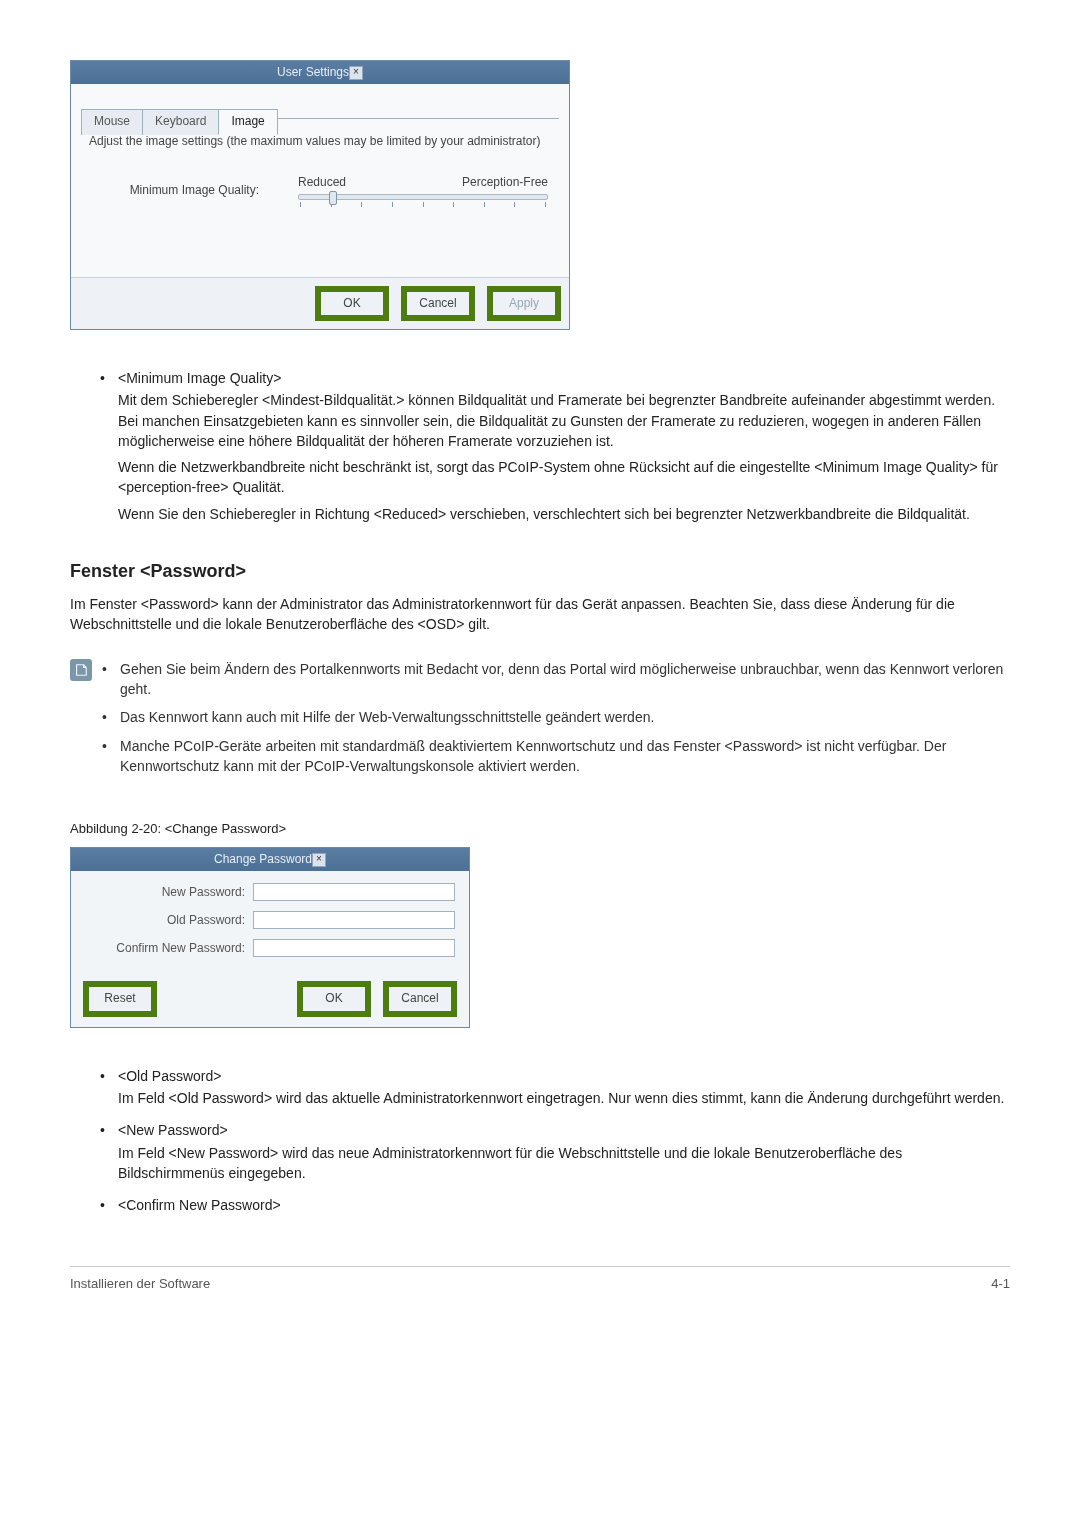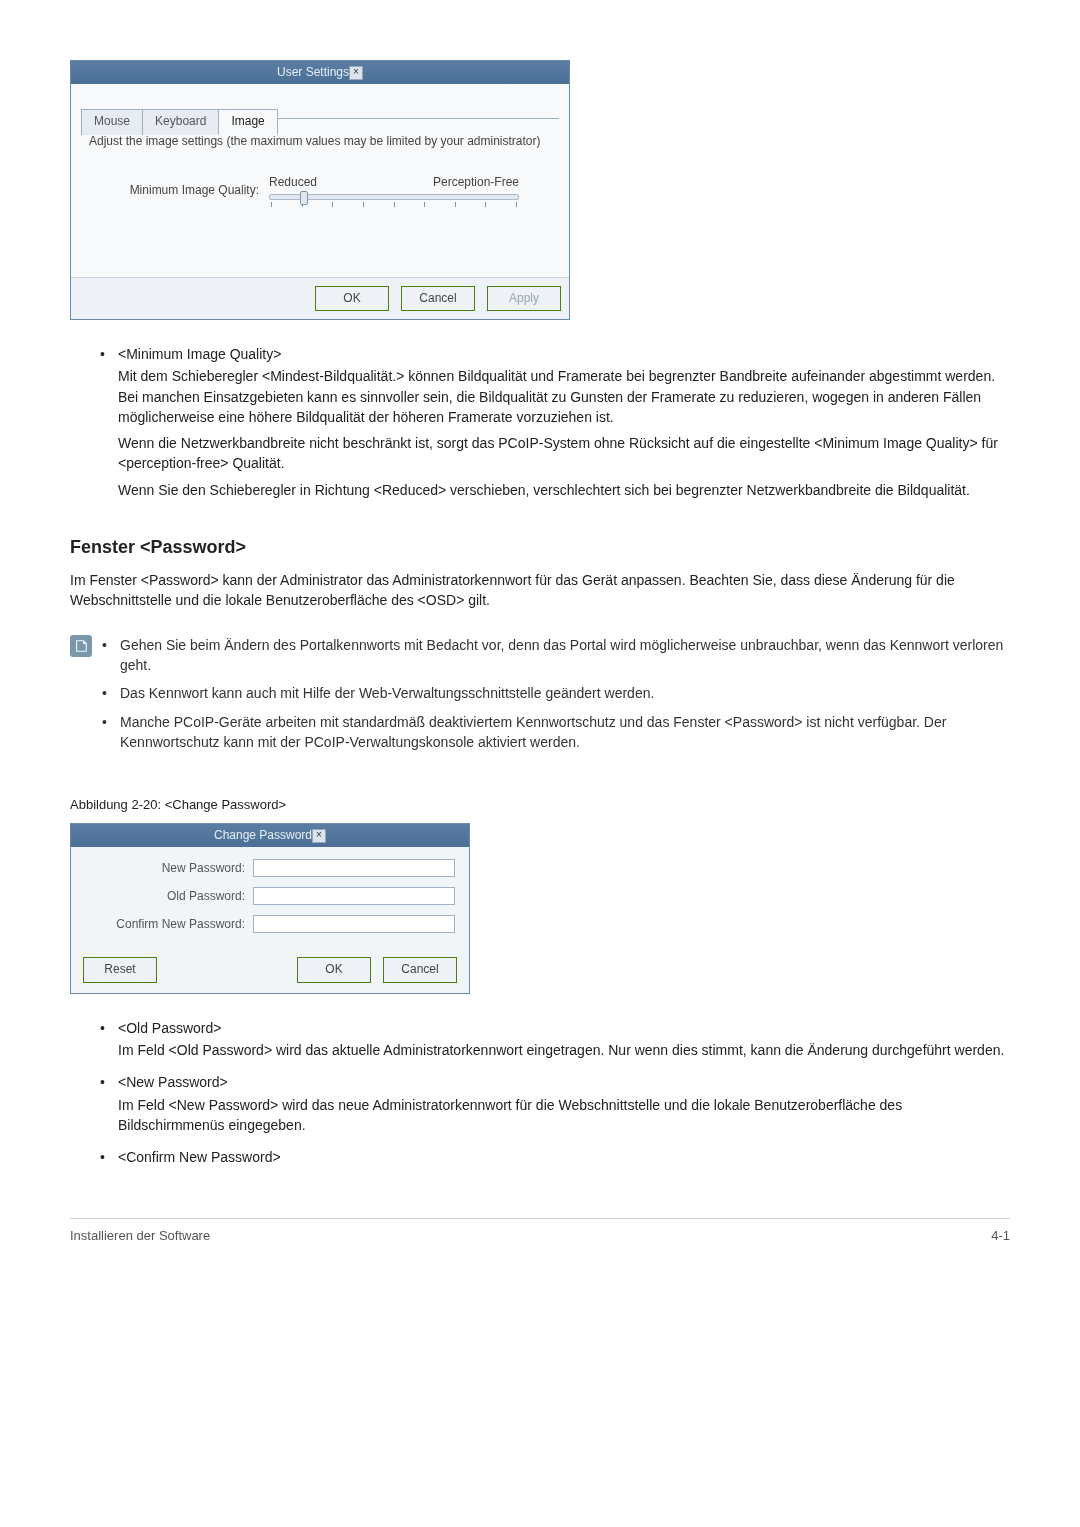--- a/index.html
+++ b/index.html
@@ -68,21 +68,21 @@
   }
 
   .slider-row {
     display: grid;
     grid-template-columns: 170px 1fr;
     align-items: center;
     gap: 10px;
     margin: 10px 8px 60px 8px;
   }
   .slider-label { font-size: 12px; color: #444; text-align: right; }
-  .slider-wrap { position: relative; width: 250px; }
+  .slider-wrap { position: relative; width: 250px; margin-left: 29px; }
   .slider-ends {
     display: flex; justify-content: space-between;
     font-size: 12px; color: #444; margin-bottom: 2px;
   }
   .slider-track {
     height: 6px;
     background: #e1e7ee;
     border: 1px solid #aab8c8;
     border-radius: 2px;
     position: relative;
@@ -112,29 +112,29 @@
     gap: 12px;
     padding: 8px;
     border-top: 1px solid #c9d4df;
     background: #eef2f6;
   }
   .btn {
     min-width: 74px;
     font-size: 12px;
     color: #444;
     background: #eef2f6;
-    border: 1px solid #4d7c0f;
+    border: 6px solid #4d7c0f;
     padding: 3px 3px;
     text-align: center;
     cursor: pointer;
   }
   .btn.disabled { color: #9aa7b5; cursor: default; }
 
   
-  ul.bulleted { list-style: none; margin: 24px 0 16px 30px; }
+  ul.bulleted { list-style: none; margin: 38px 0 16px 30px; }
   ul.bulleted > li { margin-bottom: 12px; position: relative; padding-left: 18px; }
   ul.bulleted > li::before {
     content: "•"; position: absolute; left: 0; top: 0; color: #222;
   }
   .item-title { color: #222; }
   .item-body { color: #222; margin-top: 2px; }
   .item-body p { margin-bottom: 6px; }
 
   h2.section { font-size: 18px; font-weight: bold; color: #222; margin: 34px 0 10px 0; }
   p.lead { color: #222; margin-bottom: 24px; }

